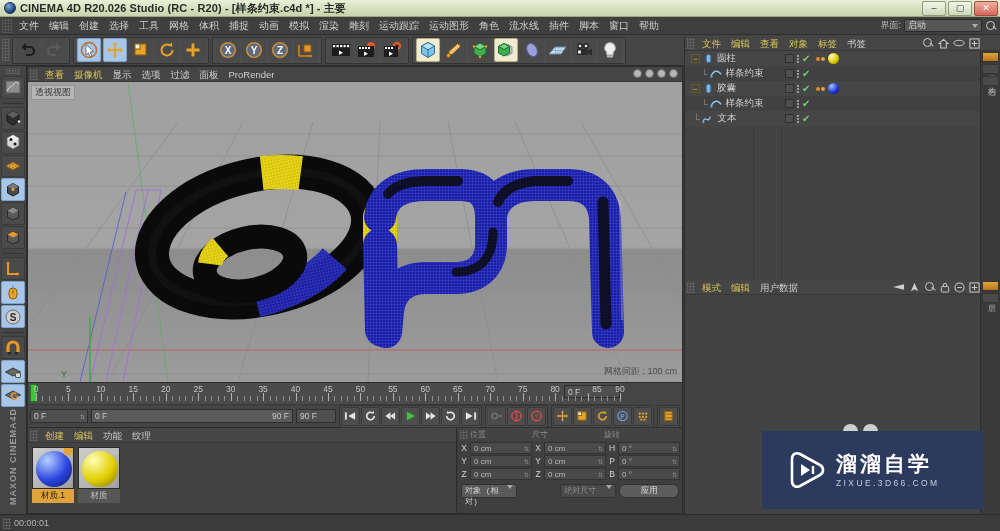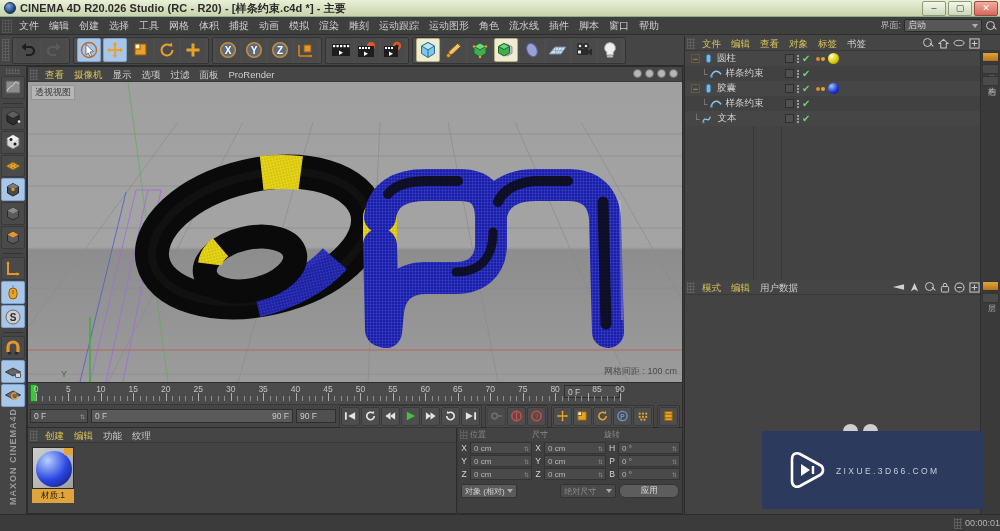--- a/index.html
+++ b/index.html
@@ -202,30 +202,30 @@
                      repeating-linear-gradient(90deg,#5d5d5d 0 1px,transparent 1px 3px);}
   .co-hlabel{font-size:8px;color:#8e8e8e;}
   .co-grid{padding:1px 2px;}
   .co-row{display:flex;align-items:center;gap:2px;margin-bottom:1px;}
   .co-ax{width:8px;font-size:8.5px;color:#d6d6d6;text-align:center;}
   .co-f{flex:1;height:12px;background:#4a4a4a;border:1px solid #333;font-size:8px;color:#b8b8b8;
     display:flex;align-items:center;padding-left:3px;position:relative;}
   .co-f .sp{position:absolute;right:2px;font-size:6px;color:#8a8a8a;}
   .co-btns{display:flex;gap:3px;padding:2px 3px 0 3px;}
   .co-sel{flex:1;height:14px;background:#5a5a5a;border:1px solid #333;border-radius:2px;
-    display:flex;align-items:center;padding:0 3px;font-size:8px;color:#d0d0d0;}
+    display:flex;padding:0 3px;font-size:8px;color:#d0d0d0;font-family:Liberation Mono, monospace;}
   .co-sel.dis{color:#8a8a8a;background:#4a4a4a;margin-left:40px;}
   .co-sel .arrow{margin-left:auto;width:0;height:0;border-left:3px solid transparent;
     border-right:3px solid transparent;border-top:4px solid #a8a8a8;}
   .co-apply{flex:1.2;height:14px;background:#5d5d5d;border:1px solid #333;border-radius:6px;
     display:flex;align-items:center;justify-content:center;font-size:8.5px;color:#e0e0e0;}
 
   
   .statusbar{position:absolute;left:0;top:514px;width:1000px;height:17px;background:#3b3b3b;
-    border-top:1px solid #2c2c2c;display:flex;align-items:center;justify-content:flex-end;}
+    border-top:1px solid #2c2c2c;display:flex;align-items:center;}
   .sgrip{width:8px;height:11px;margin:0 3px;
     background-image:repeating-linear-gradient(0deg,#5d5d5d 0 1px,transparent 1px 3px),
                      repeating-linear-gradient(90deg,#5d5d5d 0 1px,transparent 1px 3px);}
   .stime{font-size:9px;color:#b4b4b4;}
 
   
   .watermark{position:absolute;left:762px;top:431px;width:222px;height:78px;
     background:#2c3a5e;display:flex;align-items:center;gap:10px;padding-left:22px;}
   .wm-play{width:42px;height:42px;position:relative;}
   .wm-text{display:flex;flex-direction:column;}
@@ -1126,20 +1126,27 @@
       <div class="mi">纹理</div>
     </div>
     <div class="mm-body">
       <div class="mat">
         <div class="mat-thumb">
           <div class="mat-sphere b"></div>
           <div class="mat-corner"></div>
         </div>
         <div class="mat-name sel">材质.1</div>
       </div>
+      <div class="mat">
+        <div class="mat-thumb">
+          <div class="mat-sphere y"></div>
+          <div class="mat-corner" style="background:#bdbdbd"></div>
+        </div>
+        <div class="mat-name un">材质</div>
+      </div>
     </div>
   </div>
 
   <div class="coord">
     <div class="co-head">
       <div class="cgrip"></div>
       <span class="co-hlabel" style="width:62px">位置</span>
       <span class="co-hlabel" style="width:72px">尺寸</span>
       <span class="co-hlabel">旋转</span>
     </div>
@@ -1215,20 +1222,21 @@
   </div>
   <div class="watermark">
     <div class="wm-play">
       <svg width="42" height="42" viewBox="0 0 42 42">
         <path d="M8 10 C8 5 12 3 16 5 L36 16 C40 18 40 24 36 26 L16 37 C12 39 8 37 8 32 Z" fill="none" stroke="#ffffff" stroke-width="2.6"></path>
         <path d="M17 15 L26 21 L17 27 Z" fill="#ffffff"></path>
         <path d="M29 17 v8" stroke="#ffffff" stroke-width="2.4"></path>
       </svg>
     </div>
     <div class="wm-text">
+      <div class="wm-cn">溜溜自学</div>
       <div class="wm-en">ZIXUE.3D66.COM</div>
     </div>
   </div>
 
   <div class="statusbar">
     <div class="sgrip"></div>
     <div class="stime">00:00:01</div>
   </div>
 
 </div>

